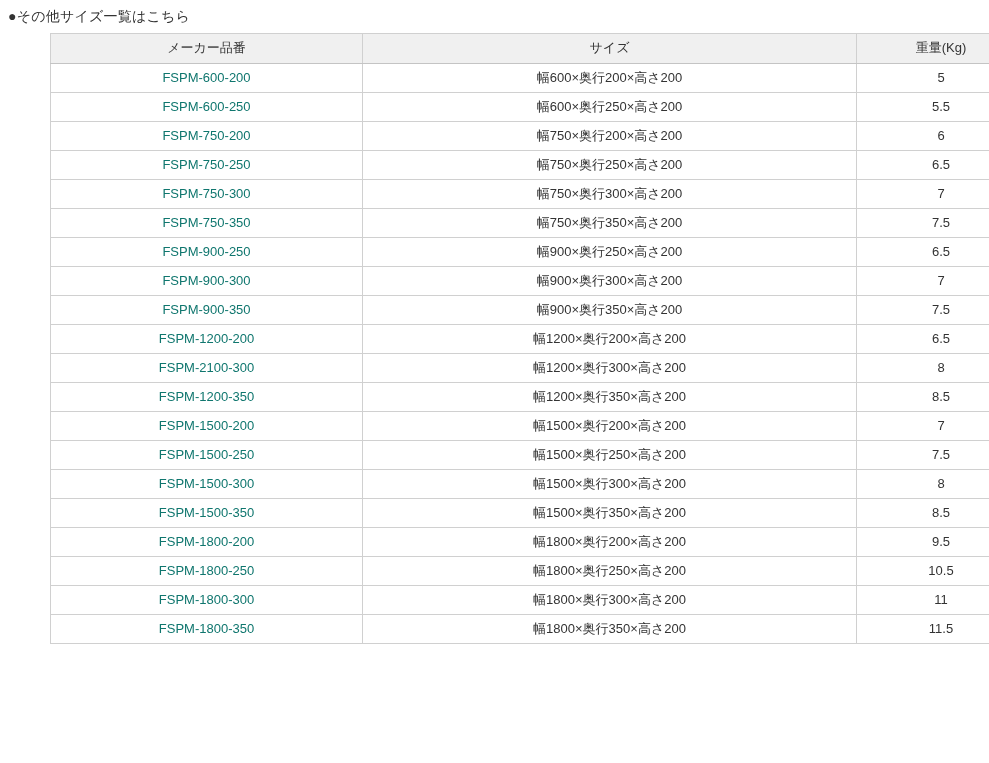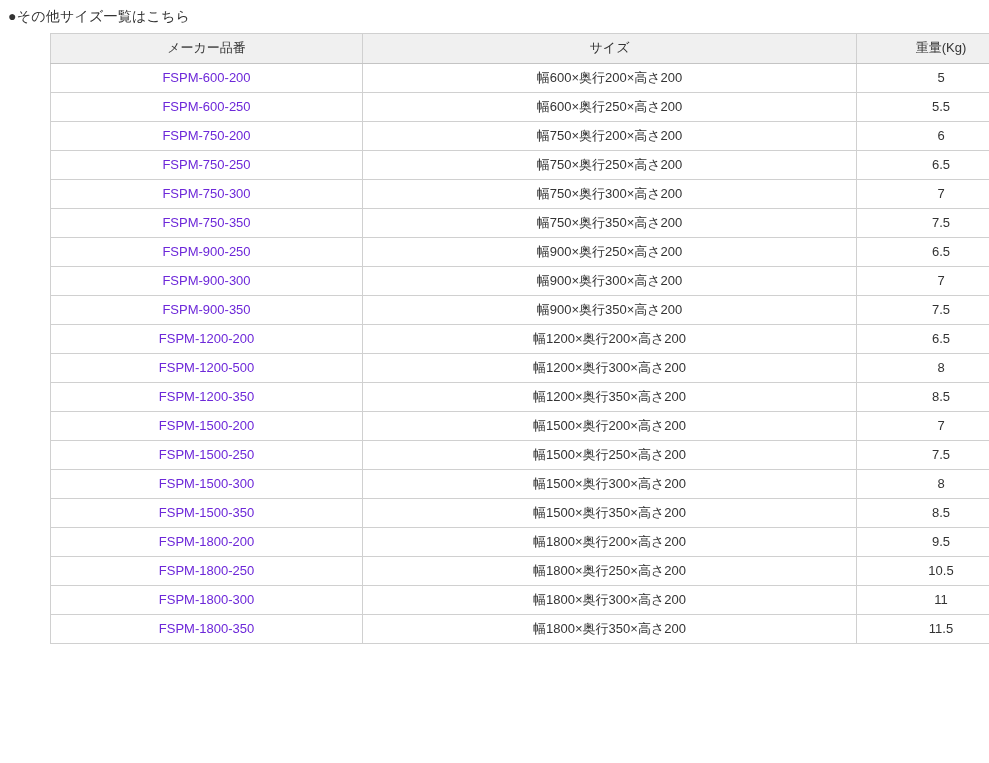--- a/index.html
+++ b/index.html
@@ -53,21 +53,21 @@
     overflow: hidden;
   }
   table.size-table thead th {
     background: #f0f0f0;
     color: #333333;
     font-weight: normal;
     height: 29px;
     border-bottom: 1px solid #c4c4c4;
   }
   table.size-table tbody td.model {
-    color: #6d28d9;
+    color: #0f766e;
   }
   table.size-table tbody td.size {
     color: #333333;
   }
   table.size-table tbody td.weight {
     color: #333333;
   }
 </style>
 </head>
 <body>
@@ -135,21 +135,21 @@
             <td class="model">FSPM-900-350</td>
             <td class="size">幅900×奥行350×高さ200</td>
             <td class="weight">7.5</td>
           </tr>
           <tr>
             <td class="model">FSPM-1200-200</td>
             <td class="size">幅1200×奥行200×高さ200</td>
             <td class="weight">6.5</td>
           </tr>
           <tr>
-            <td class="model">FSPM-1200-500</td>
+            <td class="model">FSPM-2100-300</td>
             <td class="size">幅1200×奥行300×高さ200</td>
             <td class="weight">8</td>
           </tr>
           <tr>
             <td class="model">FSPM-1200-350</td>
             <td class="size">幅1200×奥行350×高さ200</td>
             <td class="weight">8.5</td>
           </tr>
           <tr>
             <td class="model">FSPM-1500-200</td>

